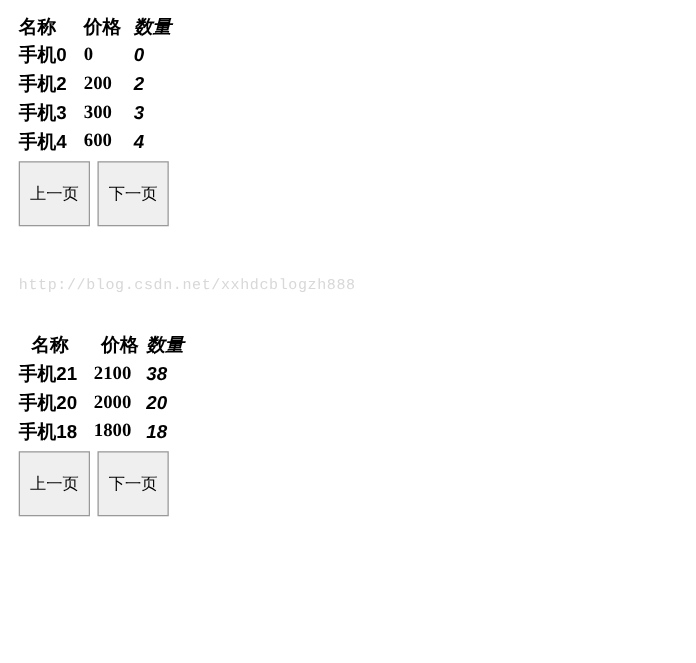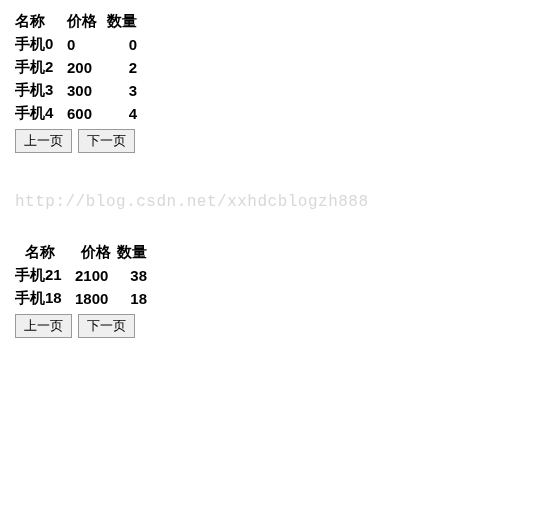--- a/index.html
+++ b/index.html
@@ -28,43 +28,44 @@
       padding: 2px 6px 2px 0;
       font-weight: bold;
       white-space: nowrap;
       margin-top: 30px;
     }
     th.col-name, td.col-name {
       min-width: 52px;
     }
     th.col-price, td.col-price {
       min-width: 40px;
+      font-family: Liberation Serif, serif;
     }
     th.col-qty, td.col-qty {
       min-width: 34px;
-      text-align: right;
+      font-style: italic;
     }
     .btn-row {
       display: flex;
       gap: 6px;
       margin-top: 4px;
     }
     button.pager {
       background: #efefef;
       border: 1px solid #999;
       font-size: 13px;
       font-family: inherit;
-      padding: 2px 8px;
+      padding: 16px 8px;
       cursor: pointer;
       line-height: 1.4;
     }
     .watermark {
       color: #d8d8d8;
       font-family: "Courier New", monospace;
-      font-size: 16px;
+      font-size: 12px;
       letter-spacing: 0.5px;
       margin: 40px 0 30px 0;
       user-select: none;
     }
     .block2 .col-name {
       min-width: 60px;
     }
     .block2 th.col-name {
       padding-left: 10px;
     }
@@ -124,20 +125,25 @@
         <th class="col-qty">数量</th>
       </tr>
     </thead>
     <tbody>
       <tr>
         <td class="col-name">手机21</td>
         <td class="col-price">2100</td>
         <td class="col-qty">38</td>
       </tr>
       <tr>
+        <td class="col-name">手机20</td>
+        <td class="col-price">2000</td>
+        <td class="col-qty">20</td>
+      </tr>
+      <tr>
         <td class="col-name">手机18</td>
         <td class="col-price">1800</td>
         <td class="col-qty">18</td>
       </tr>
     </tbody>
   </table>
   <div class="btn-row">
     <button class="pager">上一页</button>
     <button class="pager">下一页</button>
   </div>

